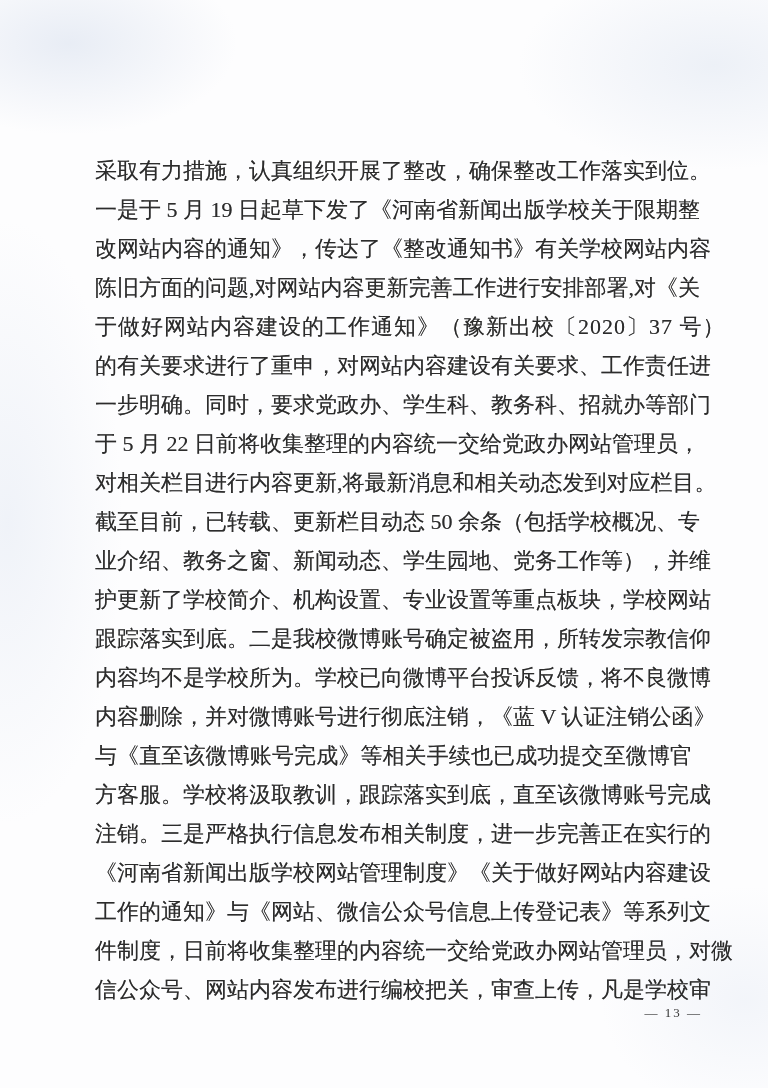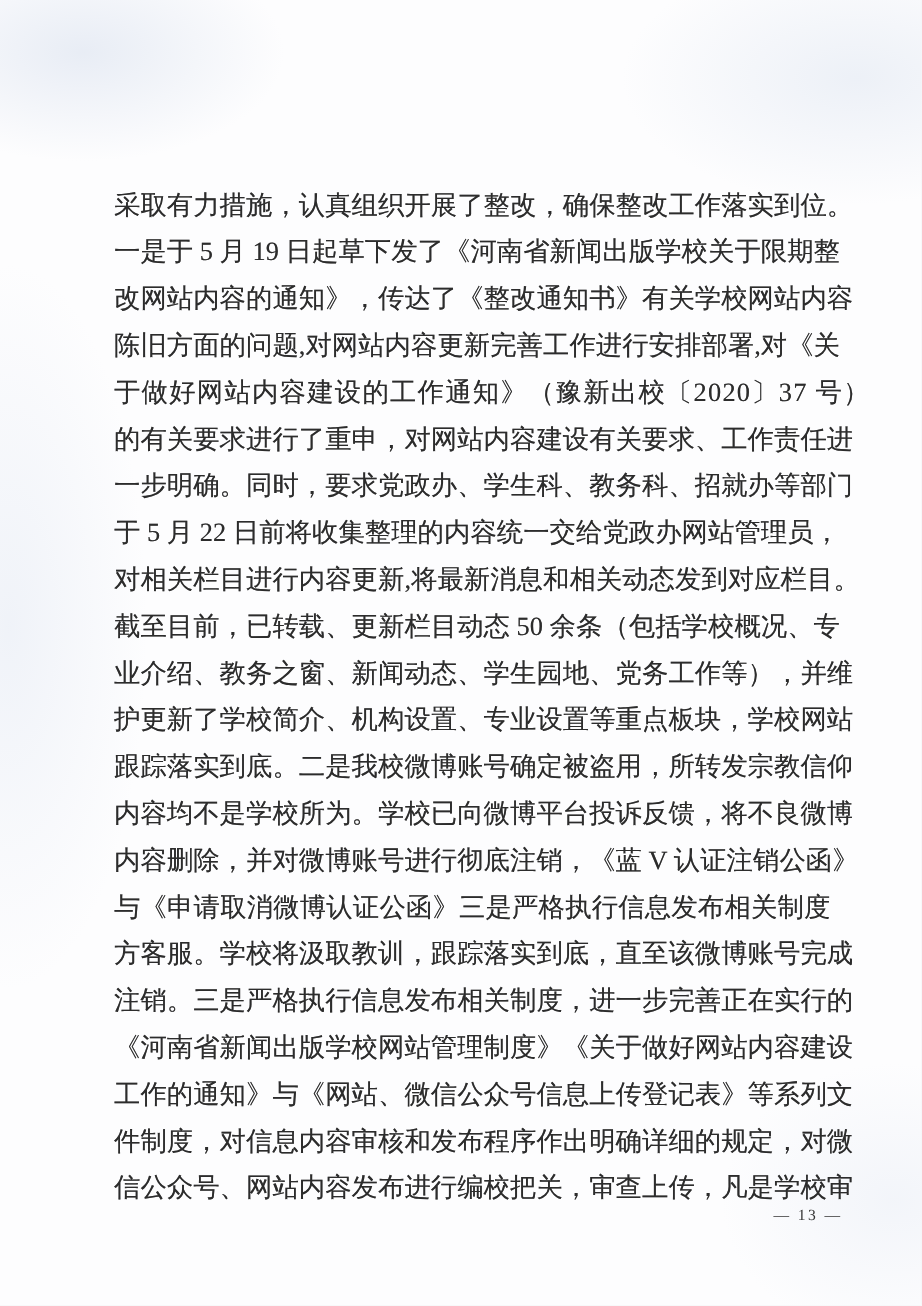--- a/index.html
+++ b/index.html
@@ -69,24 +69,24 @@
       <div class="text-line">的有关要求进行了重申，对网站内容建设有关要求、工作责任进</div>
       <div class="text-line">一步明确。同时，要求党政办、学生科、教务科、招就办等部门</div>
       <div class="text-line">于 5 月 22 日前将收集整理的内容统一交给党政办网站管理员，</div>
       <div class="text-line">对相关栏目进行内容更新,将最新消息和相关动态发到对应栏目。</div>
       <div class="text-line">截至目前，已转载、更新栏目动态 50 余条（包括学校概况、专</div>
       <div class="text-line">业介绍、教务之窗、新闻动态、学生园地、党务工作等），并维</div>
       <div class="text-line">护更新了学校简介、机构设置、专业设置等重点板块，学校网站</div>
       <div class="text-line">跟踪落实到底。二是我校微博账号确定被盗用，所转发宗教信仰</div>
       <div class="text-line">内容均不是学校所为。学校已向微博平台投诉反馈，将不良微博</div>
       <div class="text-line">内容删除，并对微博账号进行彻底注销，《蓝 V 认证注销公函》</div>
-      <div class="text-line">与《申请取消微博认证公函》三是严格执行信息发布相关制度</div>
+      <div class="text-line">与《直至该微博账号完成》等相关手续也已成功提交至微博官</div>
       <div class="text-line">方客服。学校将汲取教训，跟踪落实到底，直至该微博账号完成</div>
       <div class="text-line">注销。三是严格执行信息发布相关制度，进一步完善正在实行的</div>
       <div class="text-line">《河南省新闻出版学校网站管理制度》《关于做好网站内容建设</div>
       <div class="text-line">工作的通知》与《网站、微信公众号信息上传登记表》等系列文</div>
-      <div class="text-line">件制度，对信息内容审核和发布程序作出明确详细的规定，对微</div>
+      <div class="text-line">件制度，日前将收集整理的内容统一交给党政办网站管理员，对微</div>
       <div class="text-line">信公众号、网站内容发布进行编校把关，审查上传，凡是学校审</div>
     </div>
   <div class="footer">
     <span>— 13 —</span>
   </div>
 </div>
 
 </body></html>

